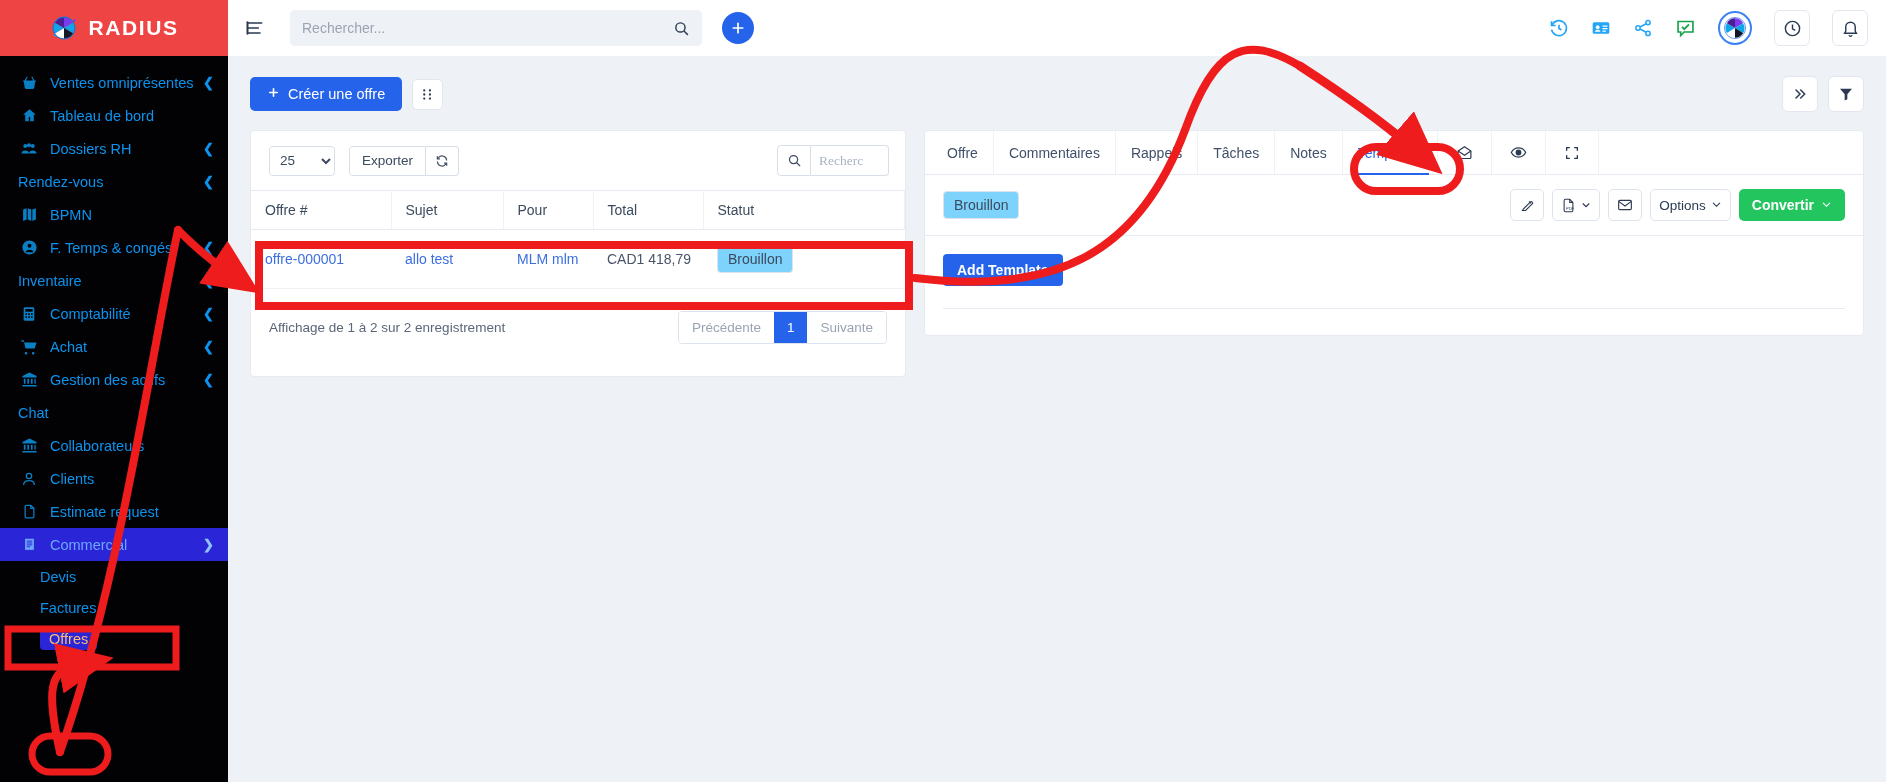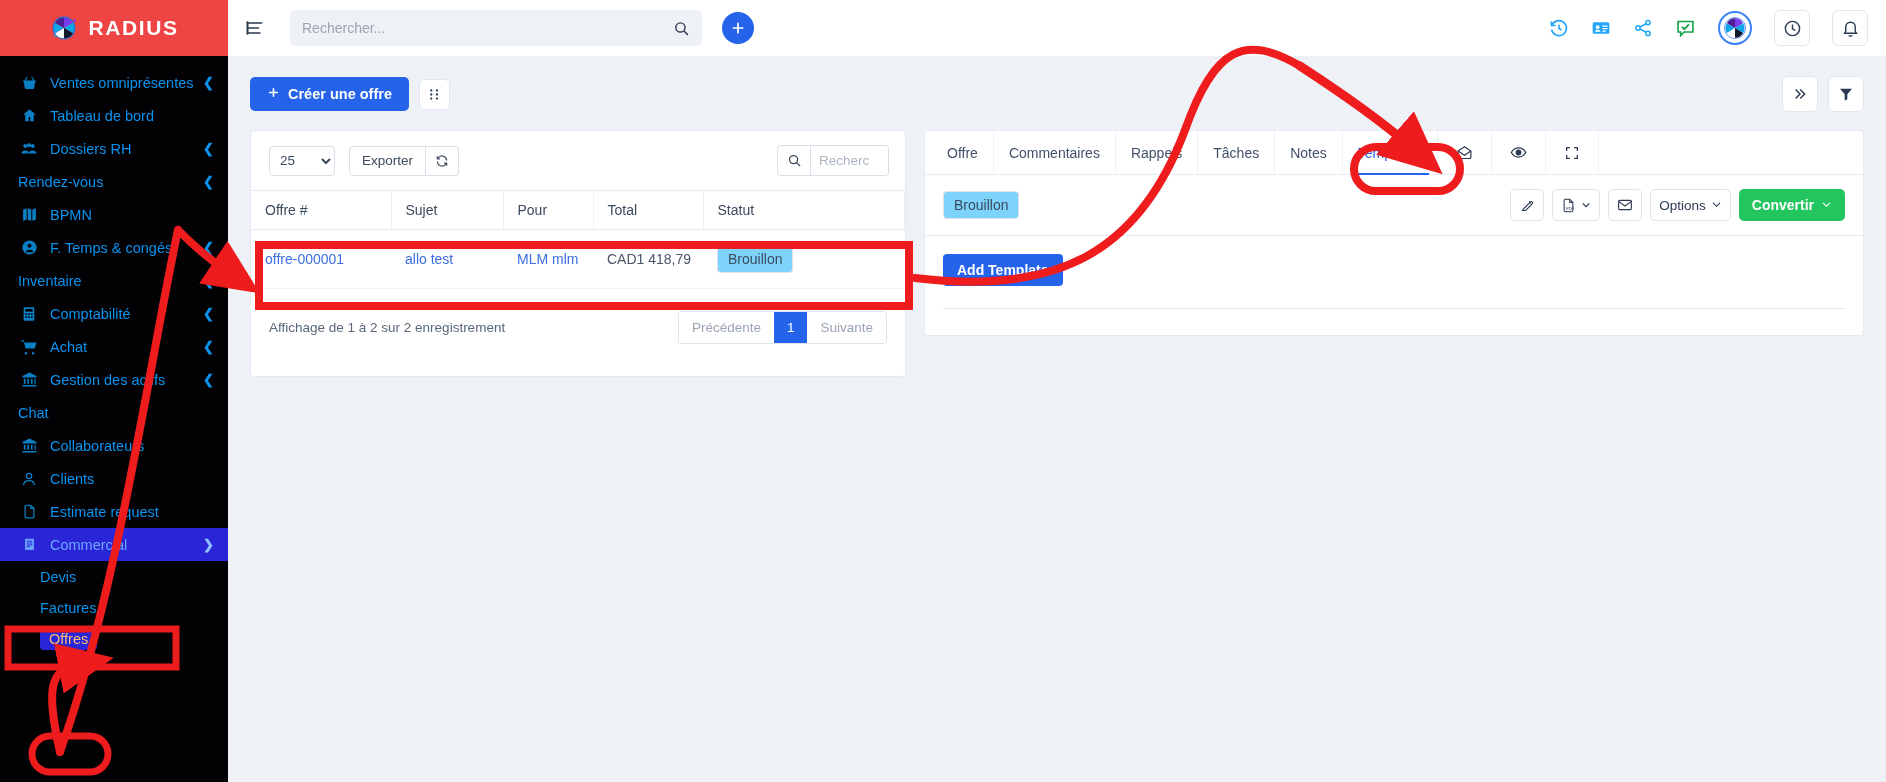--- a/index.html
+++ b/index.html
@@ -111,21 +111,21 @@
     color: #2b3a52; cursor: pointer;
   }
 
   
   .content { flex: 1 1 auto; padding: 20px 22px 0 22px; position: relative; }
   .action-row { display: flex; align-items: center; }
   .btn-primary {
     background: #2563eb; color: #fff; border: none;
     height: 34px; padding: 0 17px; border-radius: 5px;
     font-size: 14.5px; font-family: "Liberation Sans", sans-serif;
-    display: flex; align-items: center; gap: 8px; cursor: pointer; font-weight: 700;
+    display: flex; align-items: center; gap: 8px; cursor: pointer; font-weight: 400;
   }
   .btn-grid {
     margin-left: 10px;
     width: 31px; height: 31px; border: 1px solid #e2e7ef; border-radius: 5px;
     background: #fff; display: flex; align-items: center; justify-content: center;
     cursor: pointer;
   }
   .top-right-tools { margin-left: auto; display: flex; gap: 10px; }
 
   .panels { display: flex; gap: 18px; margin-top: 18px; align-items: flex-start; }
@@ -153,21 +153,21 @@
   .btn-light.last { border-radius: 0 4px 4px 0; border-left: none; padding: 0 9px; }
   .tbl-search { margin-left: auto; display: flex; }
   .tbl-search .sbtn {
     width: 34px; height: 31px; border: 1px solid #d8dfe9; border-radius: 4px 0 0 4px;
     background: #fff; display: flex; align-items: center; justify-content: center;
     color: #3c4a5e; cursor: pointer;
   }
   .tbl-search input {
     width: 78px; height: 31px; border: 1px solid #d8dfe9; border-left: none;
     border-radius: 0 4px 4px 0; outline: none; font-size: 13.5px; padding: 0 8px;
-    font-family: Liberation Sans, sans-serif; color: #6d28d9;
+    font-family: Liberation Serif, serif; color: #6d28d9;
   }
   .tbl-search input::placeholder { color: #aab4c2; }
 
   table.offers { width: 100%; border-collapse: collapse; }
   table.offers th {
     text-align: left; font-weight: normal; font-size: 14px; color: #3c4a5e;
     padding: 11px 0 11px 14px; border-top: 1px solid #e6eaf1; border-bottom: 1px solid #e6eaf1;
     border-right: 1px solid #eef1f6;
   }
   table.offers td {

